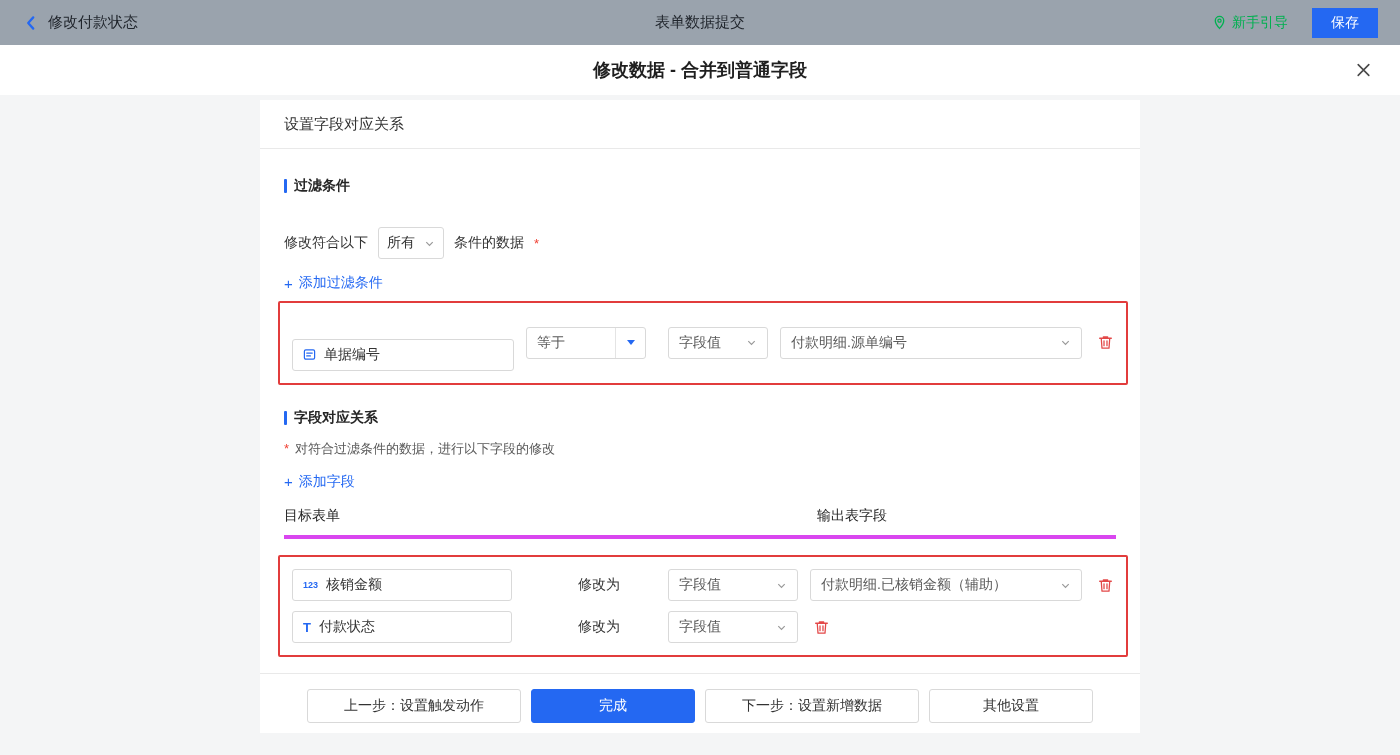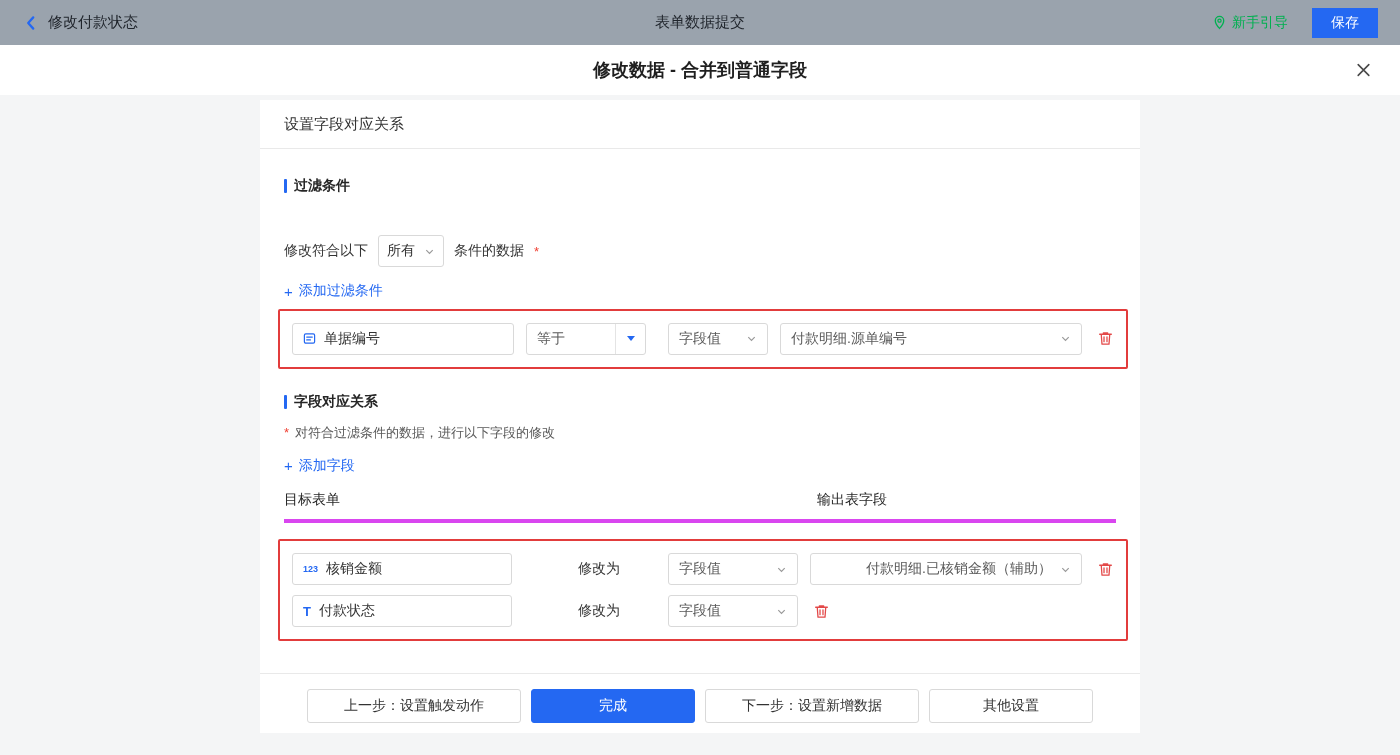--- a/index.html
+++ b/index.html
@@ -27,21 +27,21 @@
 
   
   .content { height:660px; background:#f4f5f6; }
   .card { width:880px; height:633px; margin:0 auto; position:relative; top:5px; background:#fff; display:flex; flex-direction:column; }
   .card-title { padding:15px 24px 14px; font-size:15px; color:#333; border-bottom:1px solid #e9e9e9; }
   .card-body { flex:1; padding:28px 24px 0; }
 
   .section-label { display:flex; align-items:center; font-size:14px; font-weight:bold; color:#262626; }
   .section-label .bar { width:3px; height:14px; background:#2468f2; margin-right:7px; border-radius:1px; }
 
-  .sentence { margin-top:40px; display:flex; align-items:center; gap:10px; font-size:14px; color:#333; }
+  .sentence { margin-top:32px; display:flex; align-items:center; gap:10px; font-size:14px; color:#333; }
   .mini-select { width:66px; height:32px; border:1px solid #d9d9d9; border-radius:3px; background:#fff;
     display:flex; align-items:center; justify-content:space-between; padding:0 8px; cursor:pointer; }
   .req { color:#f04134; font-size:13px; }
 
   .add-link { margin-top:15px; display:inline-flex; align-items:center; gap:6px; color:#2468f2; font-size:14px; cursor:pointer; }
   .plus-icon { font-size:15px; line-height:1; }
 
   .red-box { border:2px solid #e23c3c; border-radius:2px; margin:8px -12px 0 -6px; padding:12px; }
 
   .row { display:flex; align-items:center; }
@@ -50,39 +50,39 @@
     display:flex; align-items:center; padding:0 10px; font-size:14px;
   }
   .input-box { gap:8px; color:#333; }
   .select-box { justify-content:space-between; color:#595959; cursor:pointer; gap:8px; }
   .chev { flex:none; line-height:0; }
 
   .field-icon { color:#2468f2; line-height:0; flex:none; }
   .num-icon { color:#2468f2; font-size:9px; font-weight:bold; letter-spacing:0; line-height:normal; }
   .text-icon { color:#2468f2; font-size:13px; font-weight:bold; line-height:normal; }
 
-  .f-field { width:222px; }
+  .f-field { width:222px;margin-top:24px; }
   .f-op { width:120px; padding-right:0; }
   .op-caret-zone { width:30px; height:30px; border-left:1px solid #e4e4e4; display:flex; align-items:center; justify-content:center; margin-left:auto; }
   .caret-blue { width:0; height:0; border-left:4px solid transparent; border-right:4px solid transparent; border-top:5px solid #2468f2; }
   .f-vtype { width:100px; margin-left:22px; }
   .f-value { flex:1; margin-left:12px; }
   .trash-btn { margin-left:15px; cursor:pointer; line-height:0; flex:none; }
   .gap12 { margin-left:12px; }
 
   .mapping-section { margin-top:24px; }
   .hint { margin-top:13px; font-size:13px; color:#595959; display:flex; align-items:center; gap:6px; }
   .cols-header { margin-top:16px; display:flex; font-size:14px; color:#262626; padding-bottom:10px; border-bottom:4px solid #d946ef; }
   .col-target { width:533px; }
 
   .mapping-box { margin-top:16px; display:flex; flex-direction:column; gap:10px; }
   .m-field { width:220px; }
   .m-modify { margin-left:66px; width:46px; font-size:14px; color:#333; flex:none; }
   .m-vtype { width:130px; margin-left:44px; }
-  .m-value { flex:1; margin-left:12px;justify-content:flex-end; }
+  .m-value { flex:1; margin-left:12px; }
 
   
   .card-footer { border-top:1px solid #e9e9e9; padding:15px 0 10px; display:flex; justify-content:center; gap:10px; }
   .btn { height:34px; min-width:164px; padding:0 36px; background:#fff; border:1px solid #d9d9d9; border-radius:3px;
     font-size:14px; color:#333; cursor:pointer; font-family:inherit; }
   .btn.primary { background:#2468f2; border-color:#2468f2; color:#fff; }
 </style>
 </head>
 <body>
 

